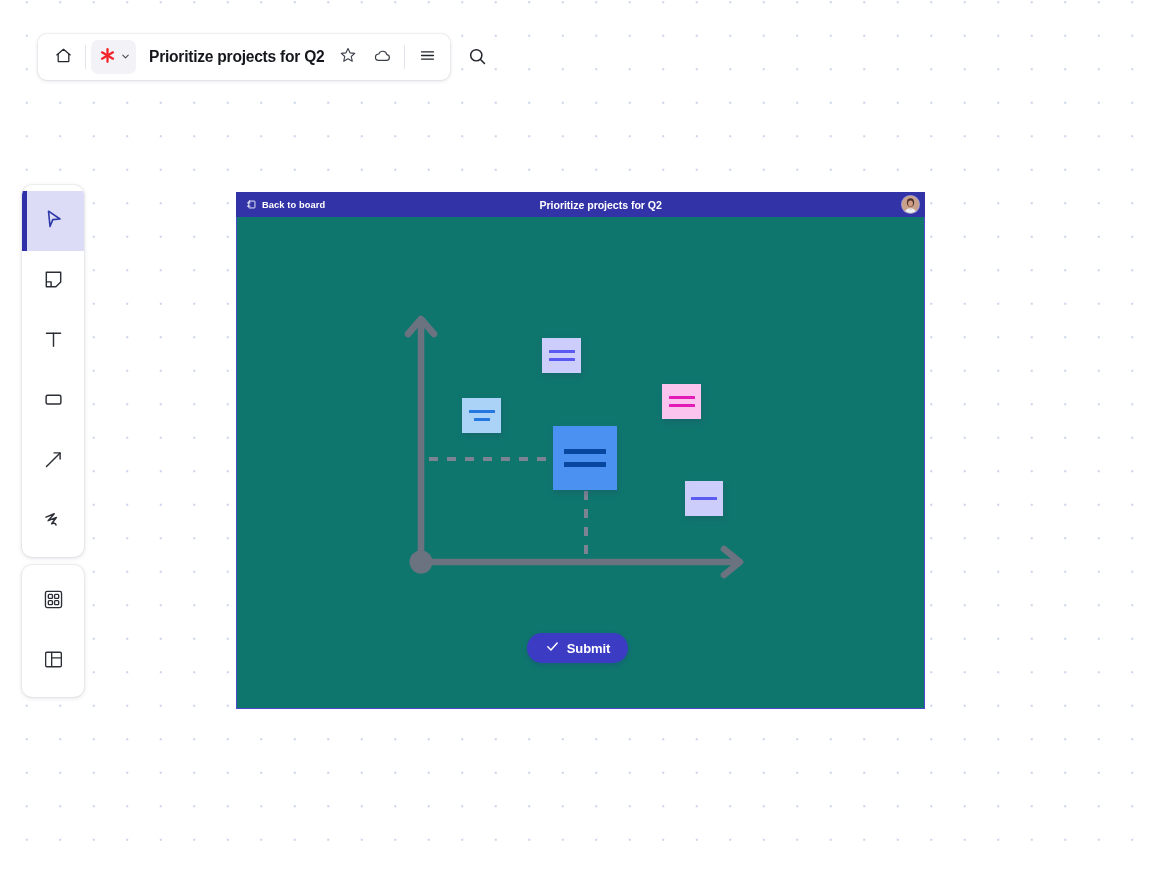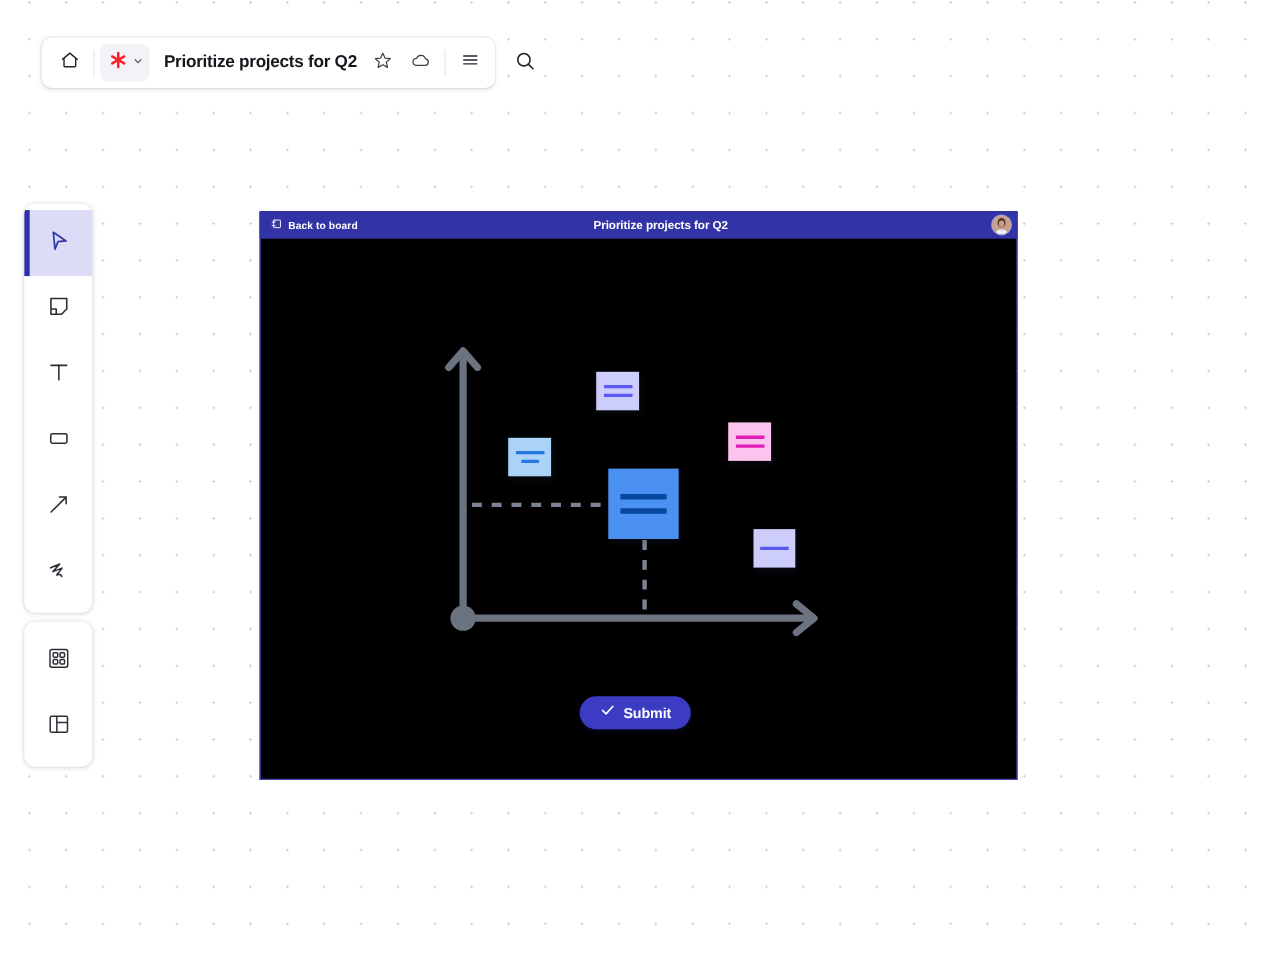--- a/index.html
+++ b/index.html
@@ -104,21 +104,21 @@
     left: 0; top: 0; bottom: 0;
     width: 5px;
     background: #2f2faa;
   }
 
   
   #frame {
     position: absolute;
     left: 236px; top: 192px;
     width: 689px; height: 517px;
-    background: #000000;
+    background: #0f766e;
     border: 1.6px solid #4b4bc8;
     border-top: none;
     overflow: hidden;
   }
   #frame-header {
     position: absolute;
     left: 236px; top: 192px;
     width: 689px; height: 25px;
     background: #3333a8;
     display: flex; align-items: center;

